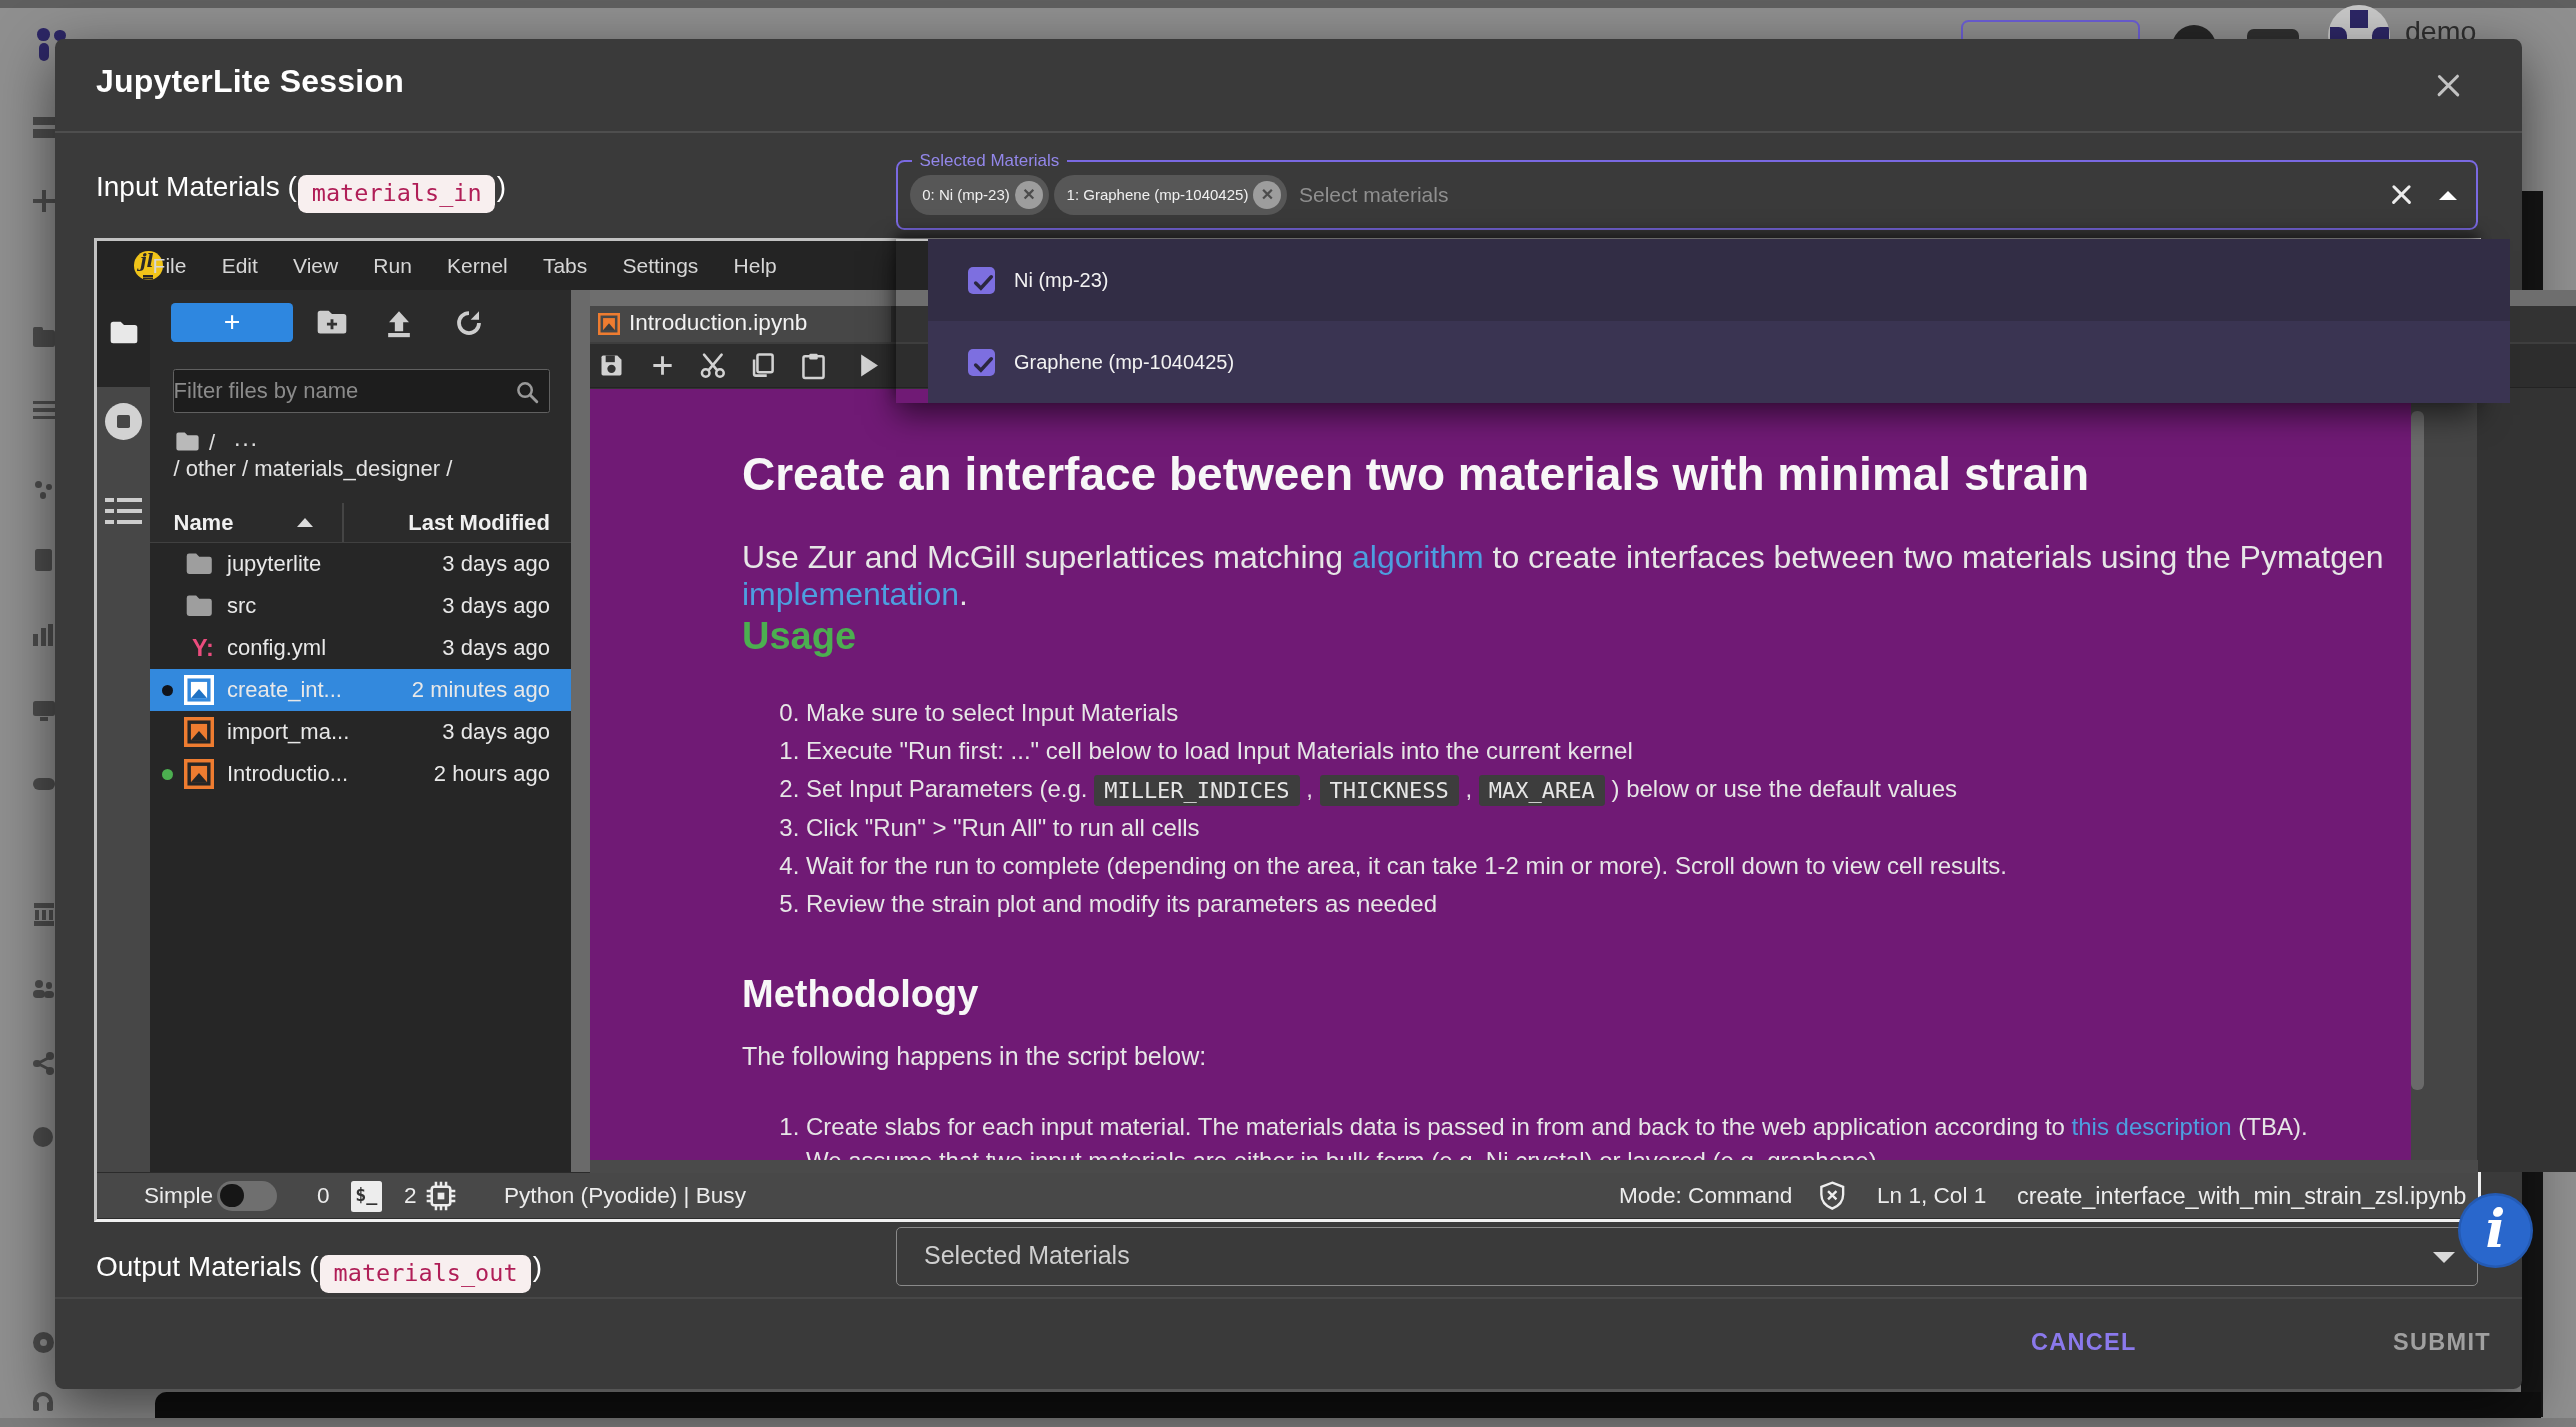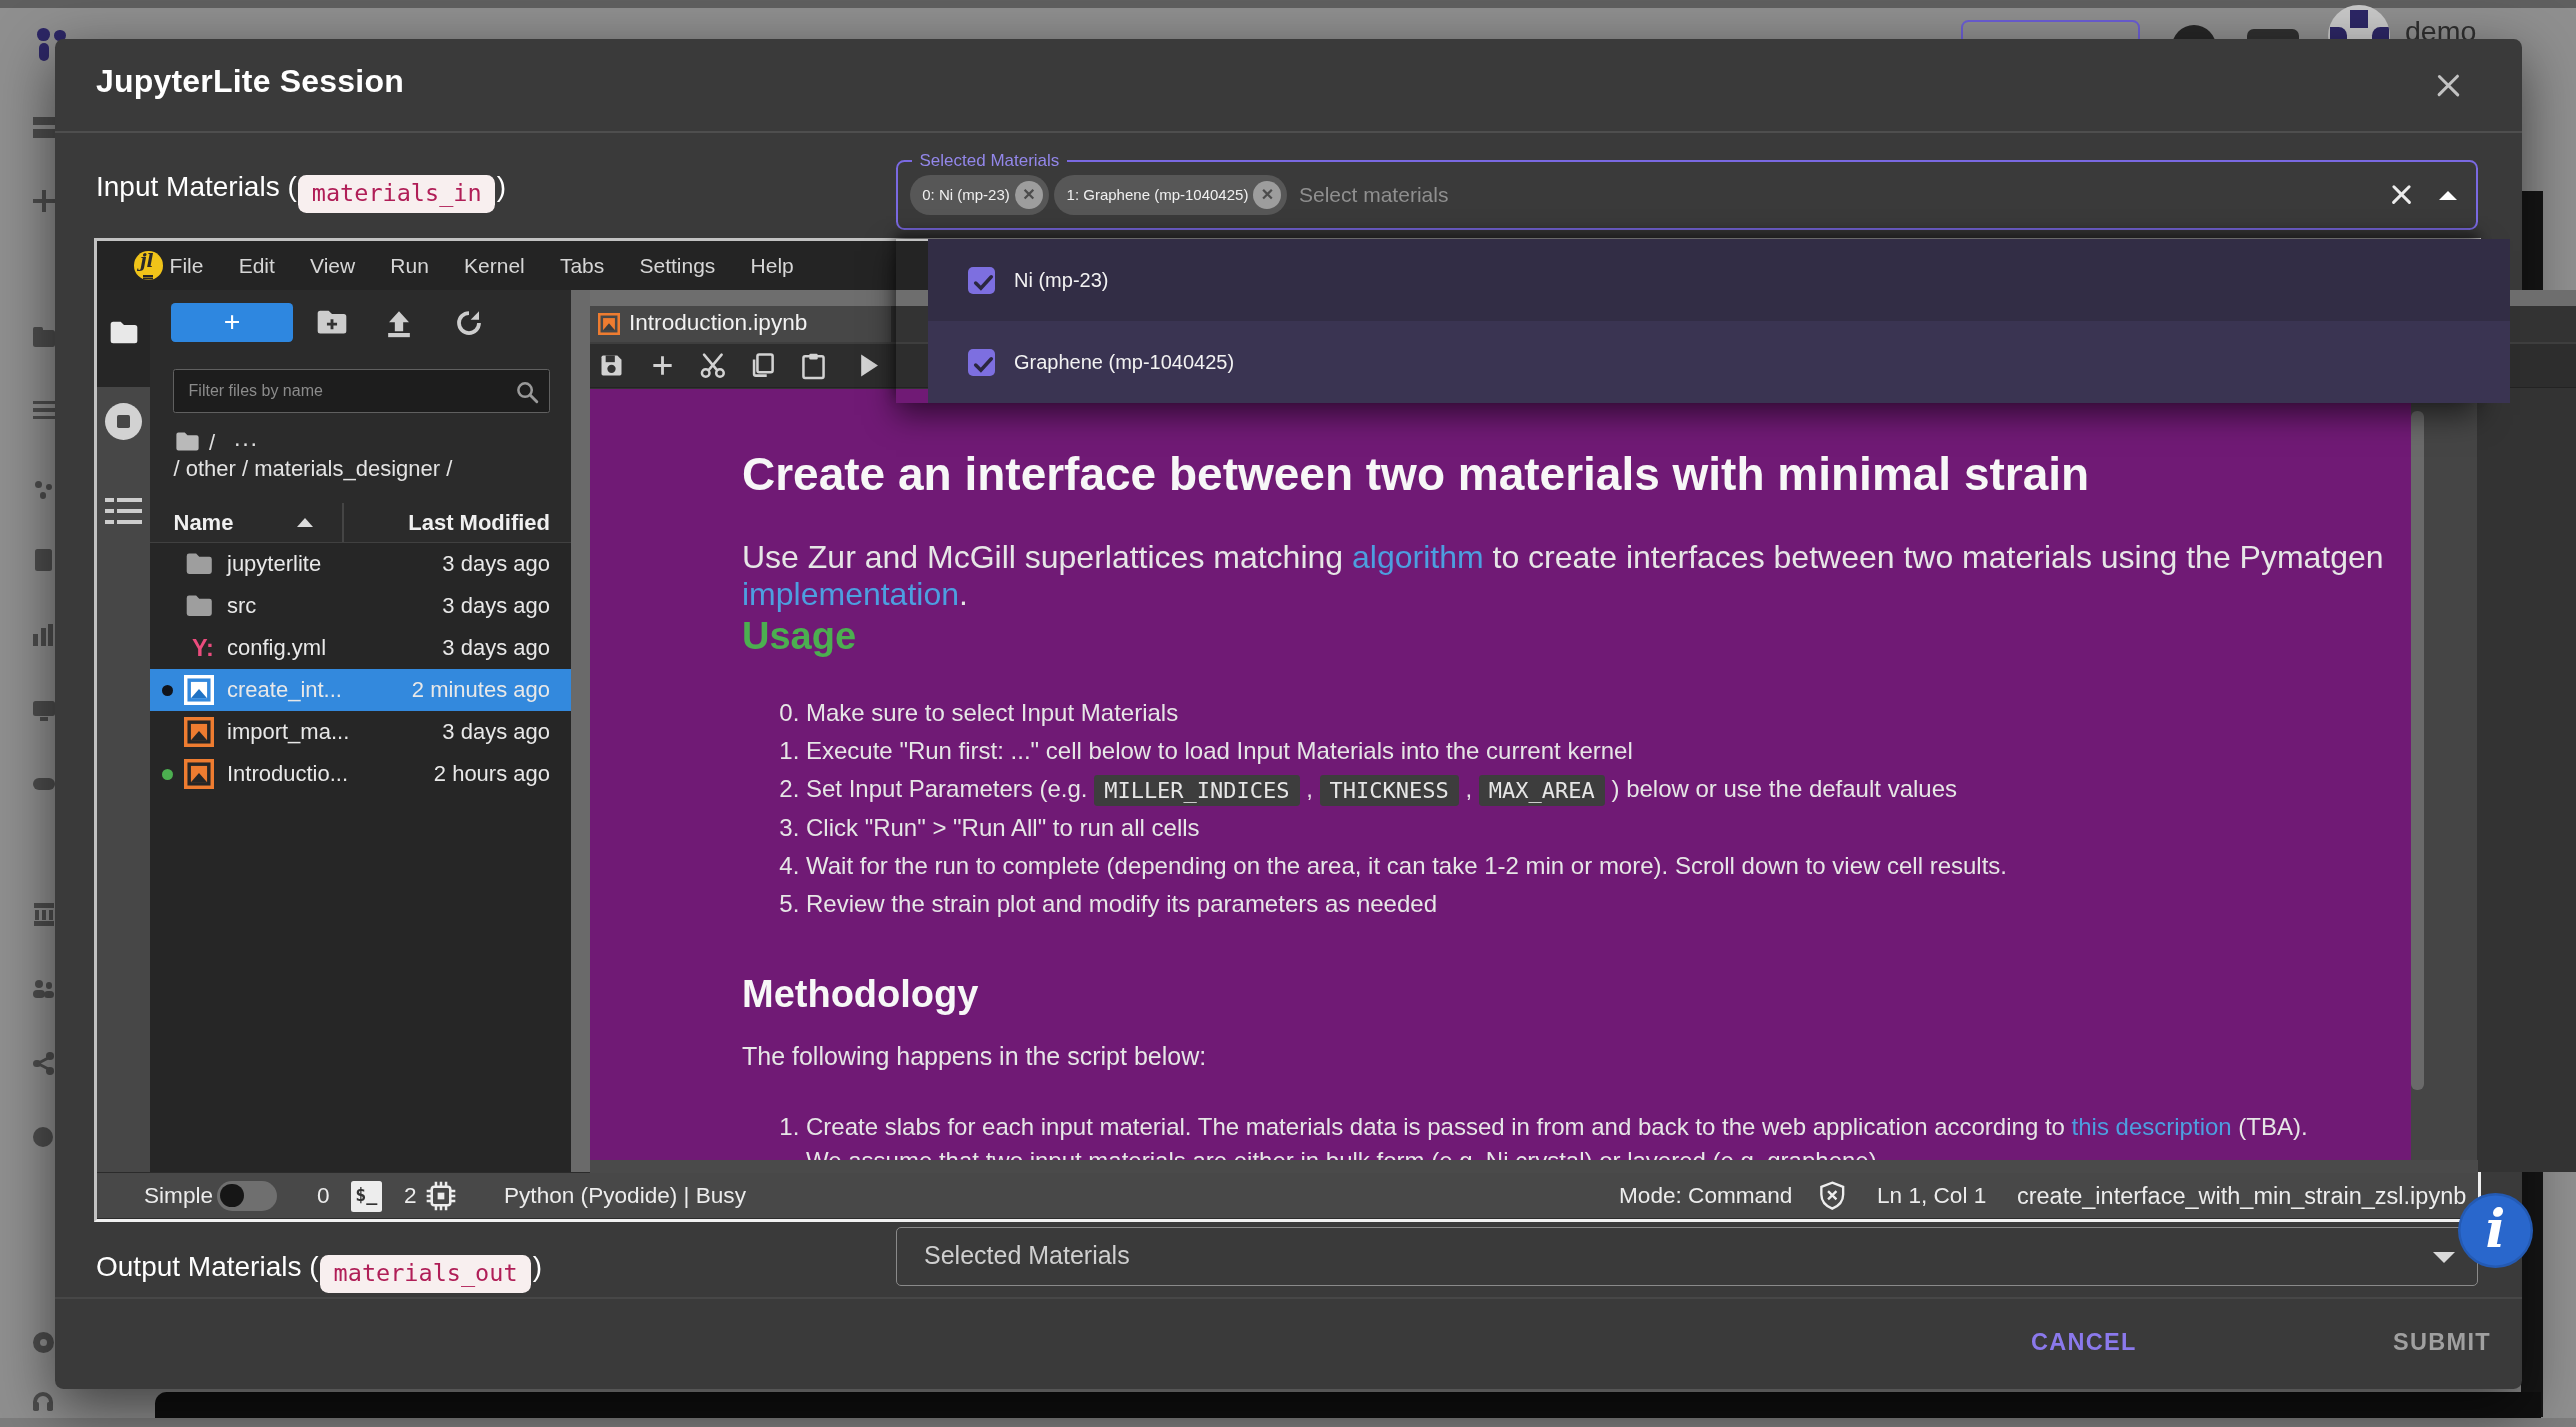--- a/index.html
+++ b/index.html
@@ -48,37 +48,37 @@
   .cbx svg{position:absolute;left:2.5px;top:2.5px;}
   .dd-label{position:absolute;left:86px;top:0;height:82px;line-height:82px;color:#f2f2f2;font-size:20px;}
   
   #jframe{position:absolute;left:39px;top:199px;width:2387px;height:984px;background:#2b2b2b;
     border:3.4px solid #c2c2c2;border-right-color:#f0f0f0;border-bottom-color:#f0f0f0;}
   #jmenubar{position:absolute;left:0;top:0;width:100%;height:49px;background:#242424;}
   .jmenu-item{float:left;color:#d6d6d6;font-size:21px;line-height:49px;padding:0 17.6px;}
   #jl-logo{position:absolute;left:37px;top:10px;width:28.5px;height:28.5px;border-radius:50%;background:#f0c419;}
   #jl-logo span{position:absolute;left:5.9px;top:-0.8px;font-family:"DejaVu Serif",serif;font-style:italic;font-weight:700;font-size:18.4px;color:#2a2a2a;}
   #jl-logo i{position:absolute;left:9.2px;bottom:2.5px;width:10px;height:1.7px;background:#252525;box-shadow:0 2.5px 0 #252525;}
-  #jmenu-items{position:absolute;left:55px;top:0;height:49px;}
+  #jmenu-items{position:absolute;left:38px;top:0;height:49px;}
   #jmain{position:absolute;left:0;top:49px;width:2381px;height:882px;}
   
   #jstrip{position:absolute;left:0;top:0;width:53px;height:100%;background:#474747;}
   #jstrip .active-seg{position:absolute;left:0;top:0;width:100%;height:97px;background:#262626;}
   
   #jfiles{position:absolute;left:53px;top:0;width:421px;height:100%;background:#2b2b2b;}
   #jsplit{position:absolute;left:474px;top:0;width:19px;height:100%;background:#6a6a6a;}
   #fb-list{position:absolute;left:0px;top:253px;width:421px;height:629px;background:#262626;}
   .fb-row{position:relative;width:100%;height:42px;color:#e8e8e8;font-size:22px;}
   .fb-row .nm{position:absolute;left:77px;top:0;line-height:42px;}
   .fb-row .dt{position:absolute;right:21px;top:0;line-height:42px;}
   .fb-row.sel{background:#3389dd;}
   .new-btn{position:absolute;left:21px;top:13.4px;width:122px;height:39px;background:#2e87e0;border-radius:4.2px;
     color:#fff;text-align:center;font-size:28.5px;line-height:37px;}
   .filter-box{position:absolute;left:22.6px;top:79px;width:377px;height:44px;background:#1d1d1d;
-    border:1.7px solid #606060;border-radius:2.5px;color:#8b8b8b;font-size:16px;line-height:41px;padding-left:15px;}
+    border:1.7px solid #606060;border-radius:2.5px;color:#8b8b8b;font-size:22px;line-height:41px;}
   
   #jnb{position:absolute;left:493px;top:0;width:2252px;height:100%;background:#333;}
   #jnb-tabsTopStrip{position:absolute;left:0;top:0;width:100%;height:16px;background:#6e6e6e;}
   #jnb-tab{position:absolute;left:0;top:16px;width:301px;height:36px;background:#474747;}
   .tabrow-line{position:absolute;left:0;top:52px;width:100%;height:1.7px;background:#3e3e3e;}
   #jnb-toolbar{position:absolute;left:0;top:54px;width:100%;height:44px;background:#2d2d2d;border-bottom:1.7px solid #232323;}
   #jnb-content{position:absolute;left:0;top:99px;width:1821px;height:771px;background:#701a75;overflow:hidden;}
   #jnb-scroll{position:absolute;left:1821px;top:121px;width:12.6px;height:679px;background:#6a6a6a;border-radius:5.9px;z-index:2;}
   #jnb-margin{position:absolute;left:1821px;top:99px;width:66px;height:771px;background:#454545;}
   #jnb-bottomband{position:absolute;left:0;top:870px;width:1888px;height:12.6px;background:#4a4a4a;}

